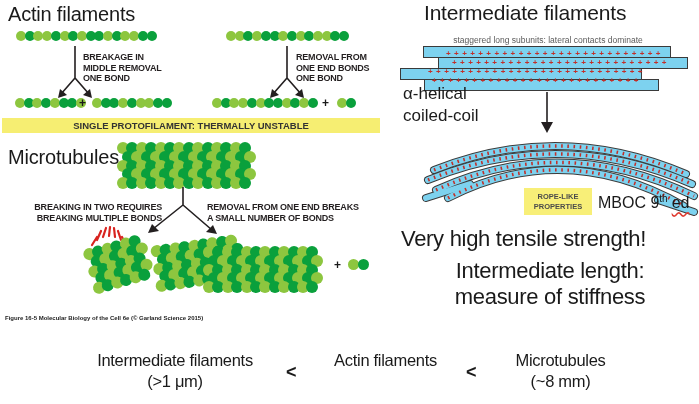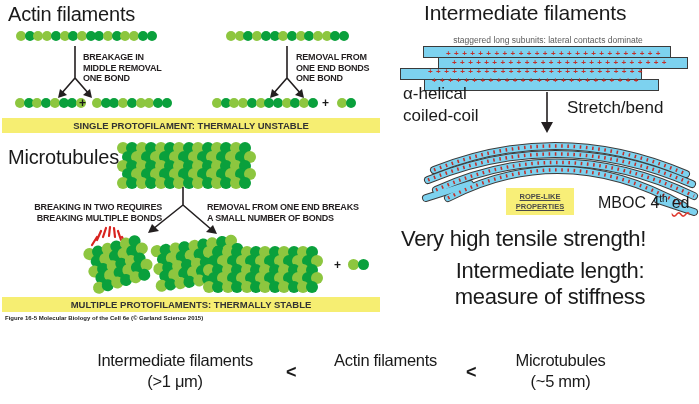--- a/index.html
+++ b/index.html
@@ -374,21 +374,20 @@
       <span class="bead" style="width: 12px; height: 12px; left: 84.6px; top: 35.2px; background: rgb(10, 160, 60);"></span>
       <span class="bead" style="width: 12px; height: 12px; left: 94px; top: 35.2px; background: rgb(141, 198, 63);"></span>
       <span class="bead" style="width: 12px; height: 12px; left: 103.4px; top: 35.2px; background: rgb(10, 160, 60);"></span>
     </div>
   <div class="plus" style="left:334px;top:258px;">+</div>
   <div class="beadrow" style="left:348px;top:259px;">
       <span class="bead" style="width: 11px; height: 11px; left: 0px; top: 0px; background: rgb(141, 198, 63);"></span>
       <span class="bead" style="width: 11px; height: 11px; left: 9.7px; top: 0px; background: rgb(10, 160, 60);"></span>
     </div>
 
-  <div class="banner" style="top:297px;">MULTIPLE PROTOFILAMENTS: THERMALLY STABLE</div>
 
   <div class="caption" style="left:5px;top:315px;">Figure 16-5 Molecular Biology of the Cell 6e (© Garland Science 2015)</div>
 
   <div class="abs title" style="left:424px;top:1px;font-size:21px;">Intermediate filaments</div>
 
   <div class="abs" style="left:408px;top:35px;width:280px;text-align:center;font-size:8.5px;color:#5a5a5a;">staggered long subunits: lateral contacts dominate</div>
 
   <div class="ifbar" style="left:423px;top:46px;width:246px;"></div>
   <div class="ifbar" style="left:438px;top:57px;width:248px;"></div>
   <div class="ifbar" style="left:400px;top:68px;width:240px;"></div>
@@ -400,21 +399,20 @@
   <div class="plusrow" style="left:432px;top:77px;width:220px;">++++++++++++++++++++++++++</div>
 
   <div class="biglabel" style="left:403px;top:83px;">α-helical
 coiled-coil</div>
 
   <svg style="left:538px;top:92px;" width="18" height="42" viewBox="0 0 18 42">
     <line x1="9" y1="0" x2="9" y2="32" stroke="#231f20" stroke-width="1.6"></line>
     <polygon points="3,30 15,30 9,41" fill="#231f20"></polygon>
   </svg>
 
-  <div class="biglabel" style="left:567px;top:97px;">Stretch/bend</div>
 
   <svg style="left:424px;top:120px;" width="272" height="95" viewBox="0 0 272 95">
     <g fill="none" stroke="#3a3a3a" stroke-width="8" stroke-linecap="round">
       <path d="M10 50 Q136 0 262 54"></path>
       <path d="M4 60 Q136 6 268 64"></path>
       <path d="M12 70 Q138 12 270 76"></path>
       <path d="M24 78 Q140 18 260 86"></path>
       <path d="M2 78 L46 64"></path>
       <path d="M234 80 L270 92"></path>
     </g>
@@ -427,41 +425,41 @@
       <path d="M234 80 L270 92"></path>
     </g>
     <g fill="none" stroke="#C2302A" stroke-width="3.4" stroke-dasharray="1.6 4.6">
       <path d="M10 50 Q136 0 262 54"></path>
       <path d="M4 60 Q136 6 268 64"></path>
       <path d="M12 70 Q138 12 270 76"></path>
       <path d="M24 78 Q140 18 260 86"></path>
     </g>
   </svg>
 
-  <div class="badge" style="left:506px;top:188px;width:56px;text-decoration:underline;">ROPE-LIKE
+  <div class="badge" style="left:524px;top:188px;width:56px;">ROPE-LIKE
 PROPERTIES</div>
 
   <div class="mboc" style="left:598px;top:193px;">
-    <span>MBOC 4</span><sup>th</sup><span class="wavy">ed</span>
+    <span>MBOC 9</span><sup>th</sup><span class="wavy">ed</span>
   </div>
 
   <div class="statement" style="left:401px;top:226px;">Very high tensile strength!</div>
 
   <div class="statement centered" style="left:405px;top:258px;width:290px;">Intermediate length:
 measure of stiffness</div>
 
   <div>
     <div class="cmp-item" style="left:82px;top:350px;width:186px;">
       <div>Intermediate filaments</div>
       <div>(&gt;1 μm)</div>
     </div>
     <div class="cmp-lt" style="left:286px;top:362px;">&lt;</div>
     <div class="cmp-item" style="left:318px;top:350px;width:135px;">
       <div>Actin filaments</div>
     </div>
     <div class="cmp-lt" style="left:466px;top:362px;">&lt;</div>
     <div class="cmp-item" style="left:498px;top:350px;width:125px;">
       <div>Microtubules</div>
-      <div>(~5 mm)</div>
+      <div>(~8 mm)</div>
     </div>
   </div>
 
 </div>
 
 </body></html>

